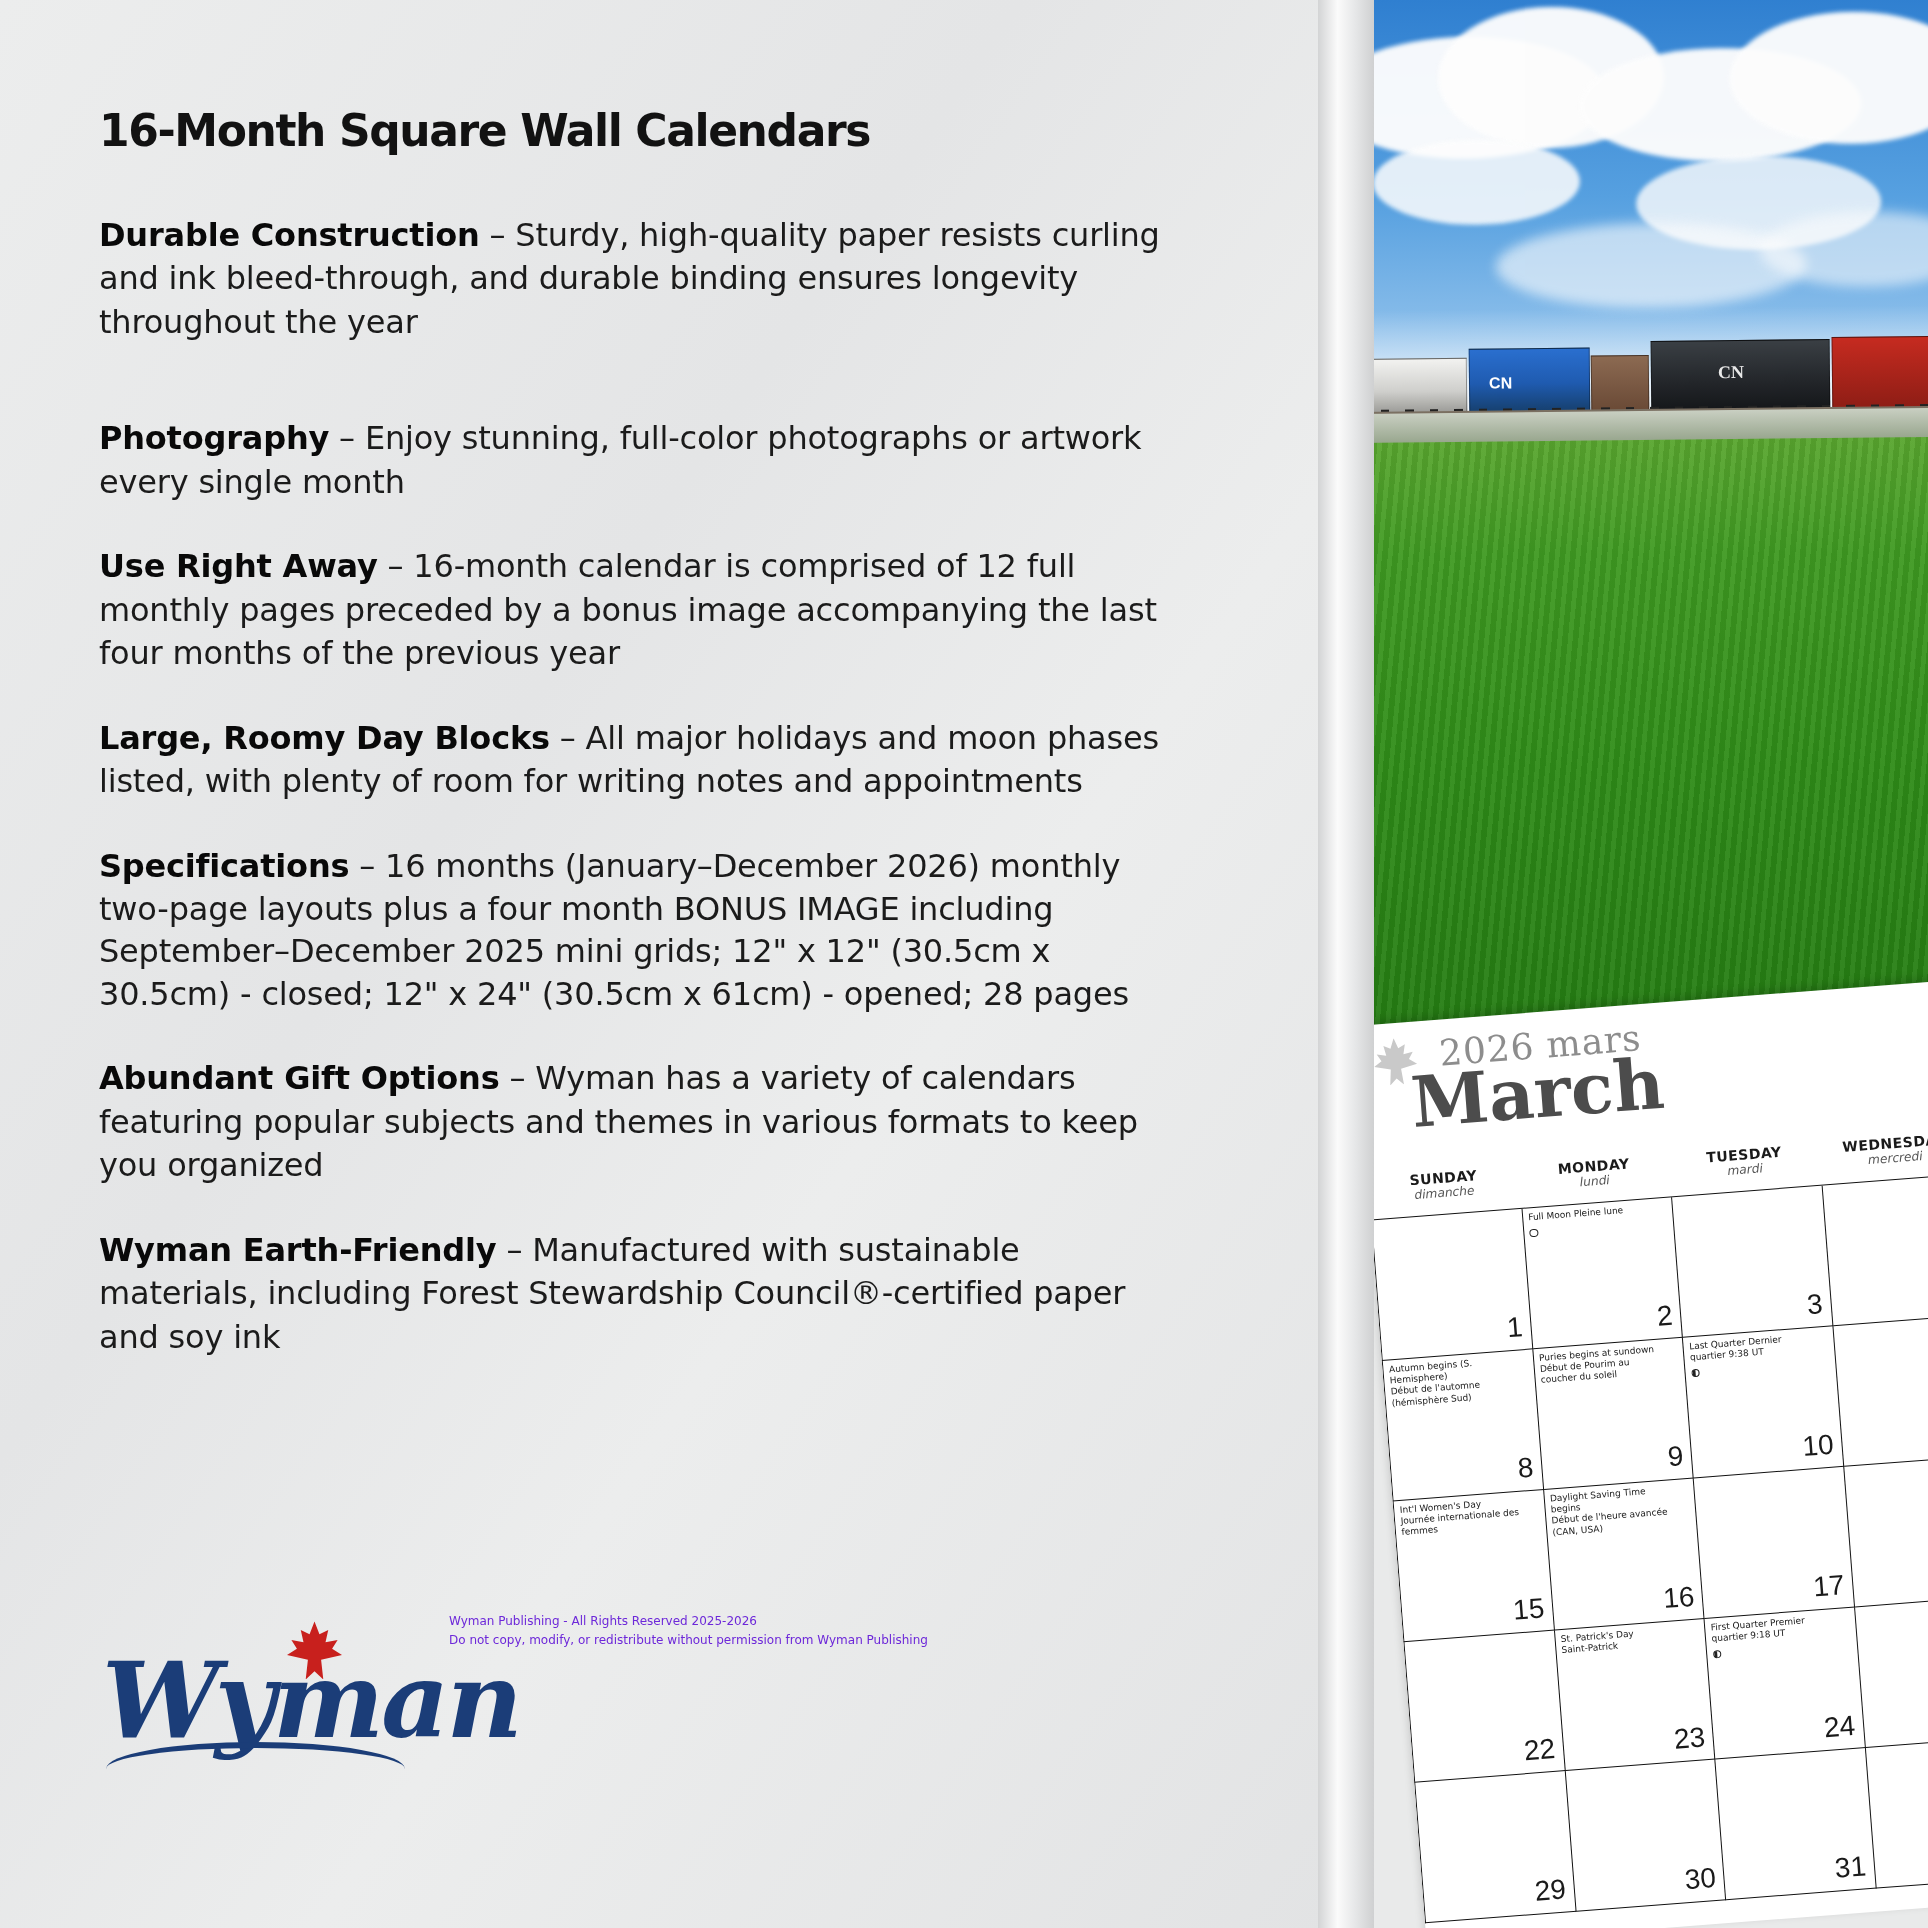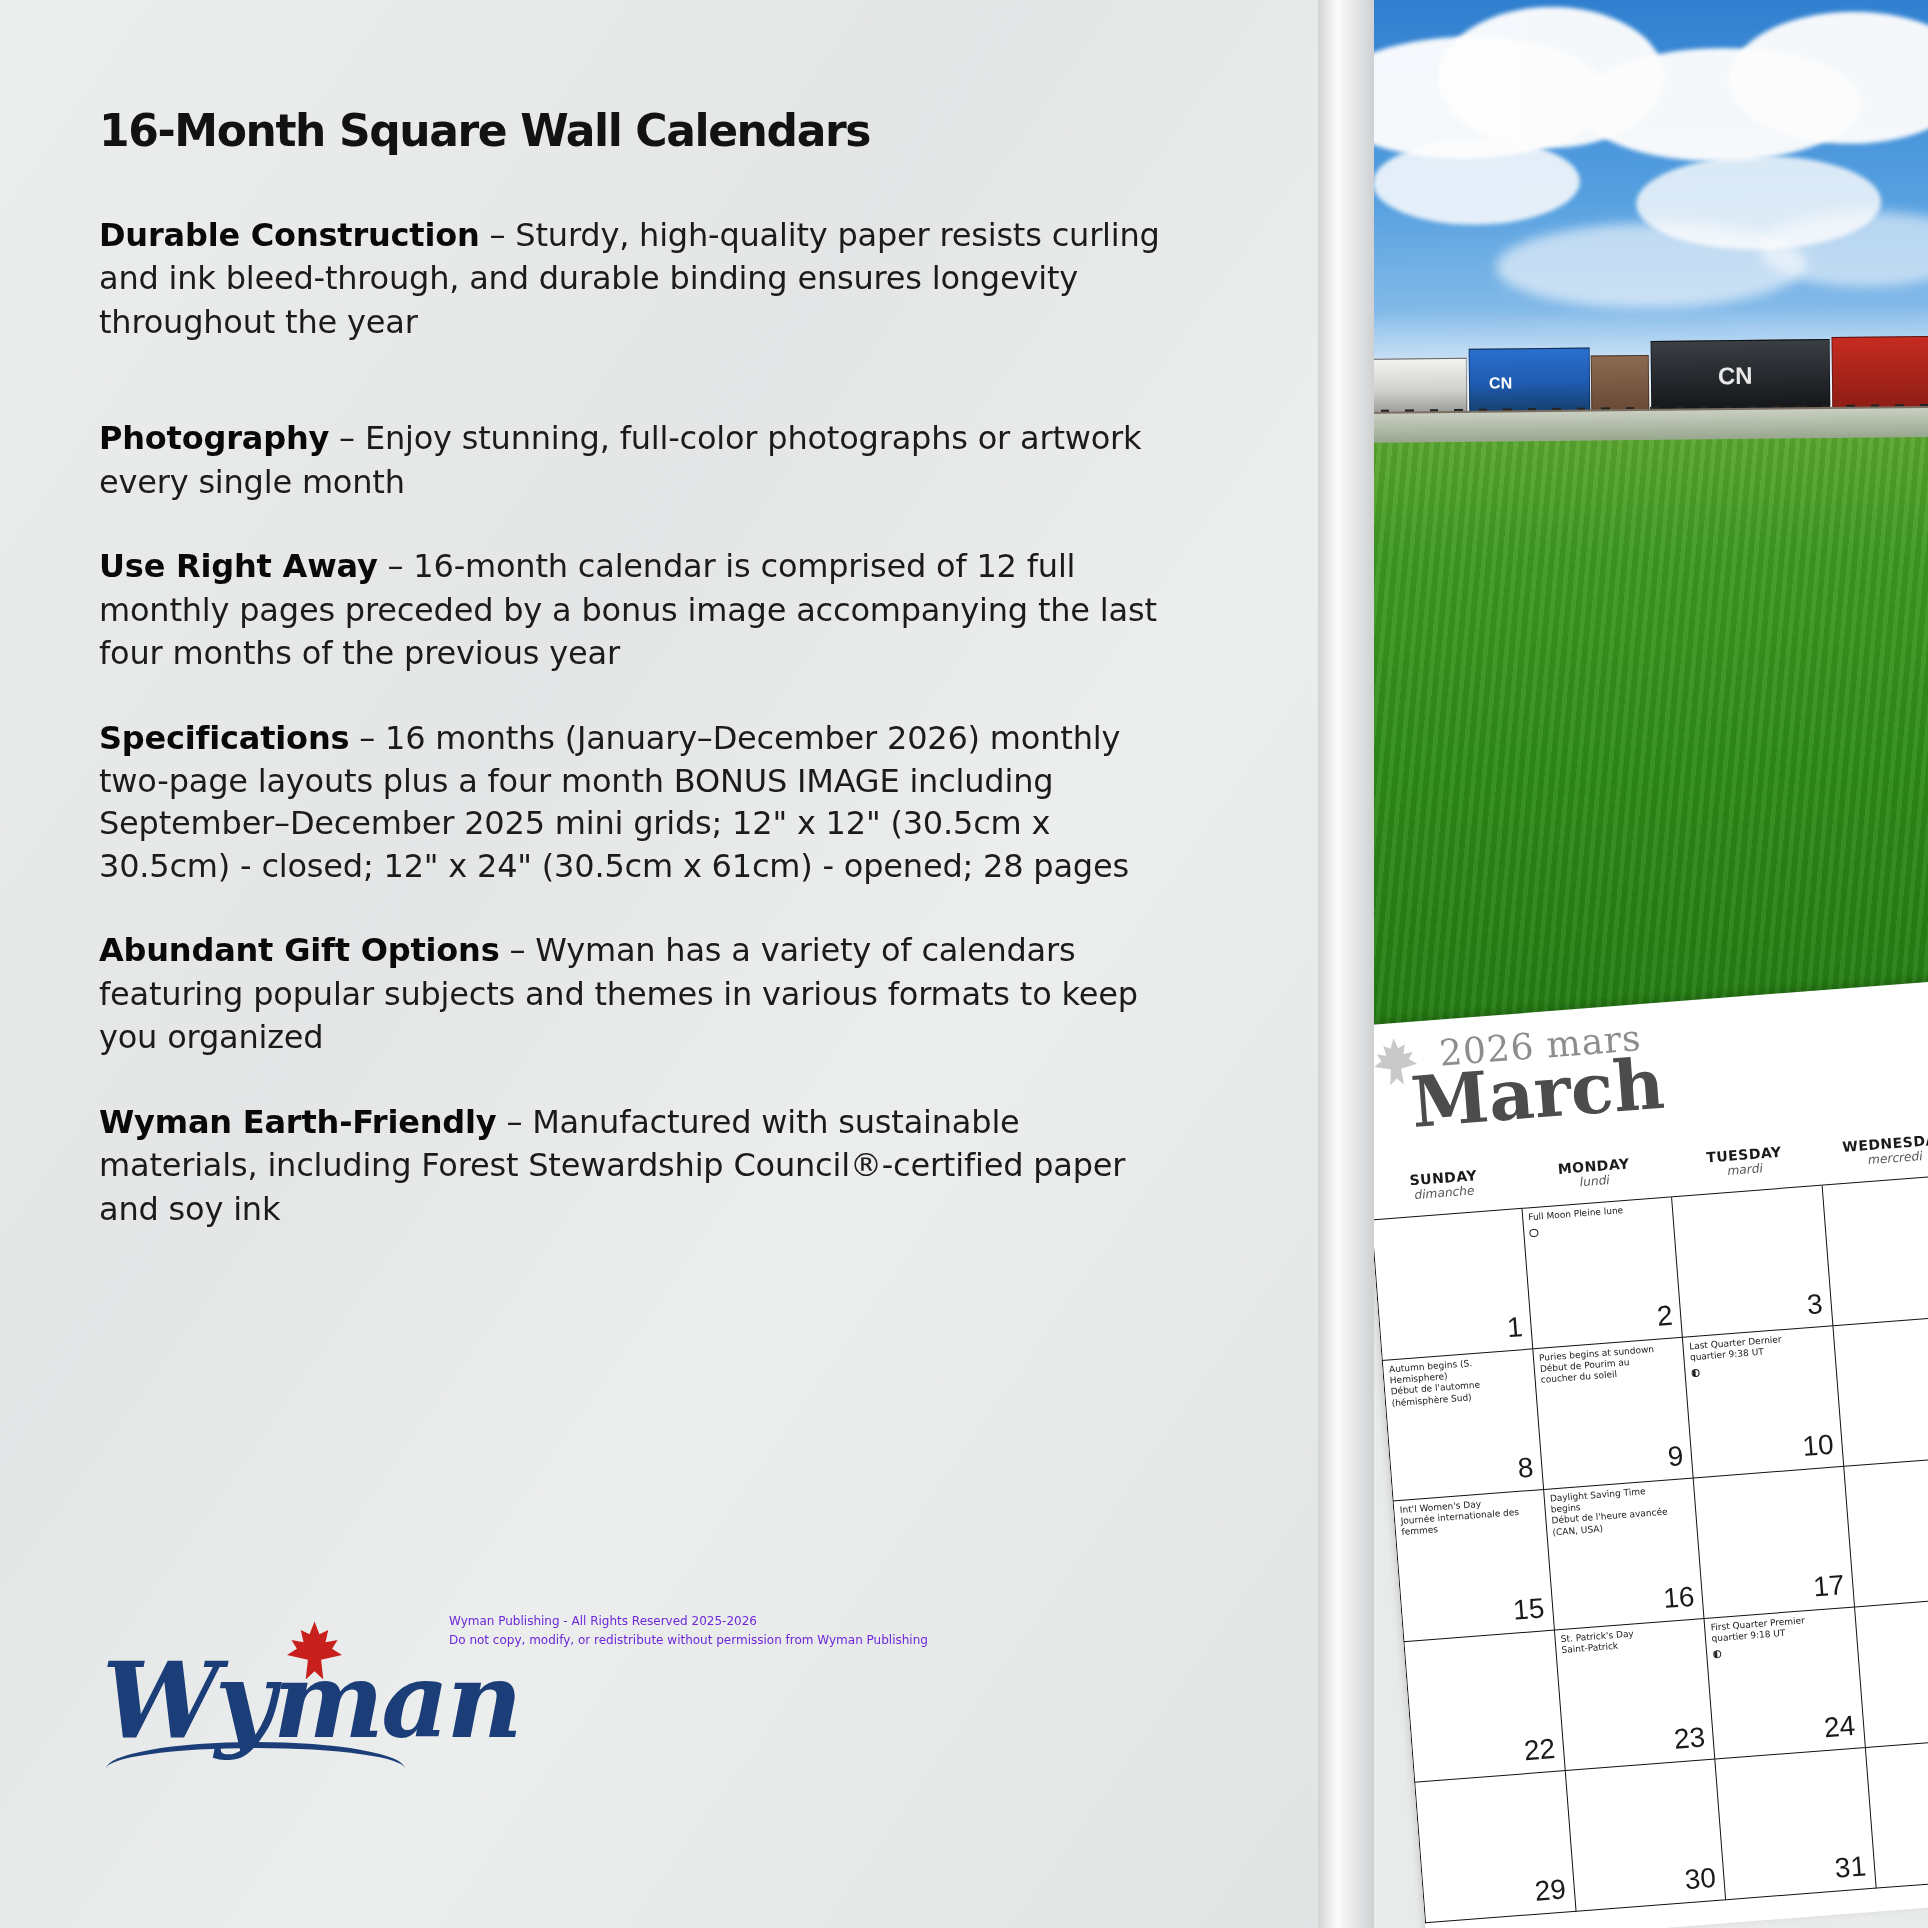--- a/index.html
+++ b/index.html
@@ -161,21 +161,21 @@
   .hopper { left: 0; width: 111px; height: 55px; background: linear-gradient(to bottom,#f2f2f0,#cfcfcc 60%,#9c9c98); }
   .loco-blue { left: 113px; width: 121px; height: 64px; background: linear-gradient(to bottom,#2a6fcf,#1f5bb0 55%,#16406f); }
   .loco-blue::after {
     content: "CN"; position: absolute; left: 19px; top: 24.5px;
     color: #fff; font-size: 16px; font-weight: bold; font-family: "Liberation Sans", sans-serif;
   }
   .hopper2 { left: 235px; width: 58px; height: 56px; background: linear-gradient(to bottom,#8c6a52,#6a4a36); }
   .loco-dark { left: 295px; width: 179px; height: 70px; background: linear-gradient(to bottom,#3a3f44,#23262a 60%,#15171a); }
   .loco-dark .cnmark {
     position: absolute; left: 66px; top: 21px; color: #e8e8e8;
-    font-size: 24px; font-weight: bold; font-family: Liberation Sans, sans-serif;
+    font-size: 18px; font-weight: bold; font-family: Liberation Serif, serif;
   }
   .loco-red { left: 476px; width: 113px; height: 72px; background: linear-gradient(to bottom,#c62b20,#8e1d15); }
   .wheels {
     position: absolute; bottom: 7.5px; left: 0; width: 100%; height: 9.4px;
     background: repeating-linear-gradient(to right, #222 0 8.5px, transparent 8.5px 24.5px);
   }
 
   
   #calendar-grid-page {
     position: absolute;
@@ -268,20 +268,23 @@
   </p>
 
   <p class="feature">
     <span class="flabel">Photography</span><span> – Enjoy stunning, full-color photographs or artwork every single month</span>
   </p>
 
   <p class="feature">
     <span class="flabel">Use Right Away</span><span> – 16-month calendar is comprised of 12 full monthly pages preceded by a bonus image accompanying the last four months of the previous year</span>
   </p>
 
+  <p class="feature">
+    <span class="flabel">Large, Roomy Day Blocks</span><span> – All major holidays and moon phases listed, with plenty of room for writing notes and appointments</span>
+  </p>
 
   <p class="feature spec">
     <span class="flabel">Specifications</span><span> – 16 months (January–December 2026) monthly two-page layouts plus a four month BONUS IMAGE including September–December 2025 mini grids; 12" x 12" (30.5cm x 30.5cm) - closed; 12" x 24" (30.5cm x 61cm) - opened; 28 pages</span>
   </p>
 
   <p class="feature">
     <span class="flabel">Abundant Gift Options</span><span> – Wyman has a variety of calendars featuring popular subjects and themes in various formats to keep you organized</span>
   </p>
 
   <p class="feature">

